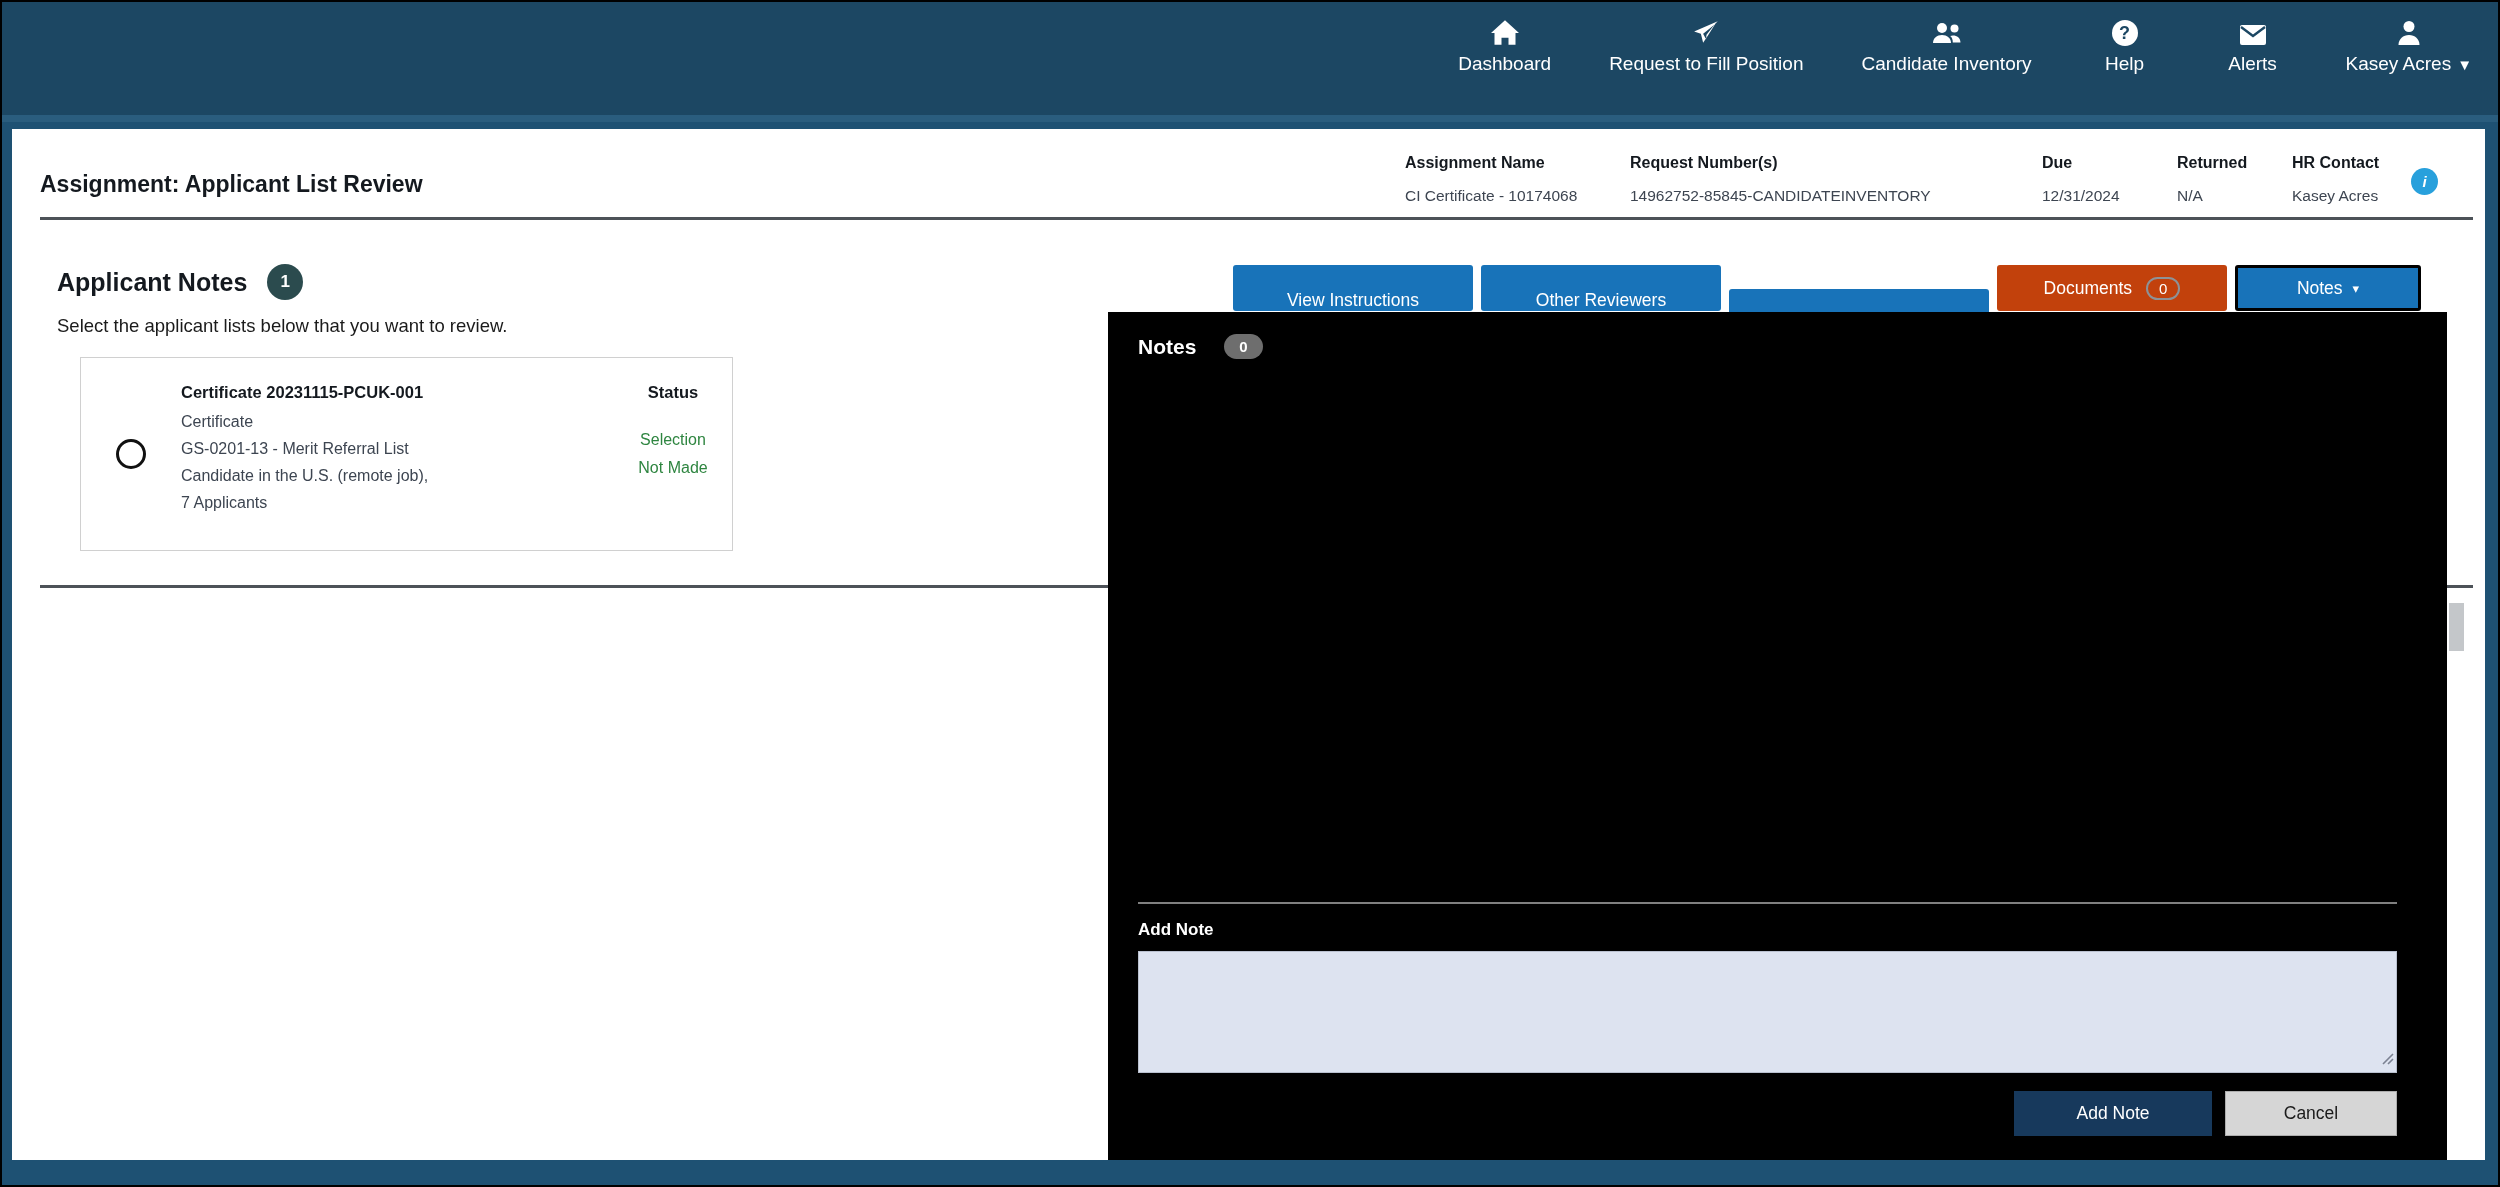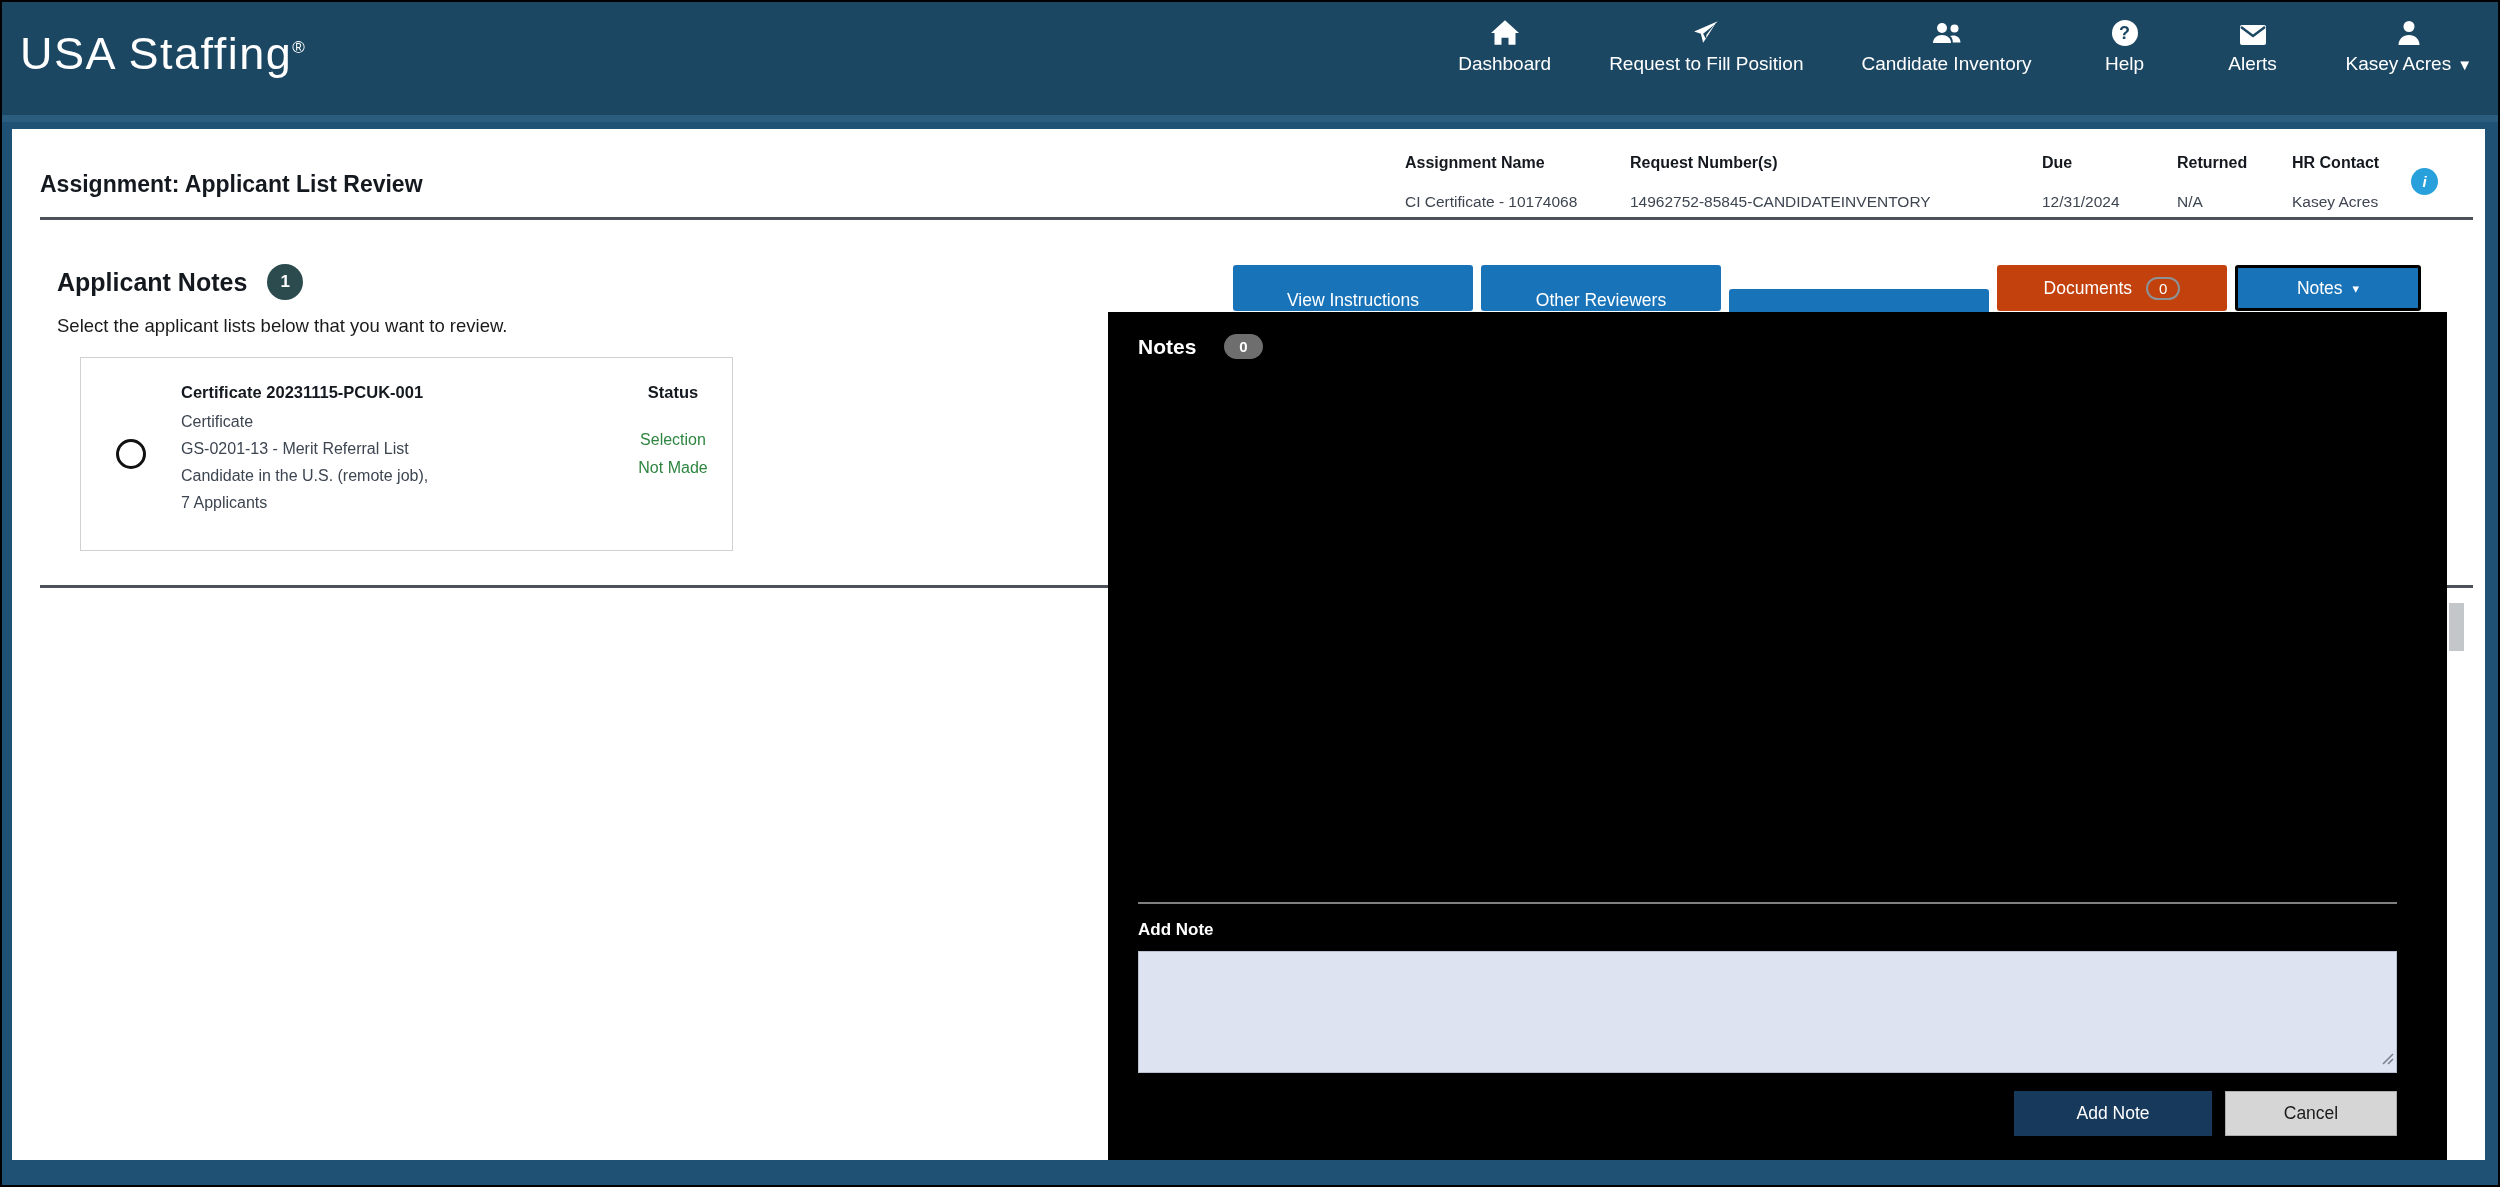--- a/index.html
+++ b/index.html
@@ -33,21 +33,21 @@
   
   .content {
     position:absolute; top:127px; left:10px; right:13px; bottom:25px;
     background:#fff; overflow:hidden;
   }
   .page-title { position:absolute; left:28px; top:42px;
     font-size:23px; font-weight:700; color:#14191f; }
   .hdr-fields { position:absolute; left:1393px; top:25px; display:flex; }
   .hdr-col { display:flex; flex-direction:column; }
   .hdr-col .flabel { font-size:16px; font-weight:700; color:#14191f; }
-  .hdr-col .fvalue { font-size:15.5px; color:#3d4551; margin-top:21px; }
+  .hdr-col .fvalue { font-size:15.5px; color:#3d4551; margin-top:15px; }
   .w1{width:225px;} .w2{width:412px;} .w3{width:135px;} .w4{width:115px;} .w5{width:105px;}
   .info-icon { width:27px; height:27px; border-radius:50%; background:#28a0dc;
     color:#fff; font-size:15px; font-weight:700; font-style:italic;
     display:flex; align-items:center; justify-content:center; margin:14px 0 0 14px;
     cursor:pointer; }
   .rule { position:absolute; height:3px; background:#4d5258; left:28px; right:12px; }
   .rule-top { top:88px; }
   .rule-mid { top:456px; }
 
   
@@ -107,21 +107,20 @@
   
   .scroll-thumb { position:absolute; right:21px; top:474px; width:15px; height:48px;
     background:#c4c7ca; cursor:pointer; }
 </style>
 </head>
 <body>
 
 <div class="page">
 
   <div class="navbar">
-    <div class="logo"><span>USA Staffing</span><sup>®</sup></div>
 
     <div class="nav-items">
 
       <div class="nav-item">
         <span class="ico">
           <svg width="28" height="26" viewBox="0 0 24 22">
               <path fill="#fff" d="M12 0 0 11h3v10h6v-6h6v6h6V11h3z"></path>
             </svg>
         </span>
         <span class="lbl">Dashboard</span>

